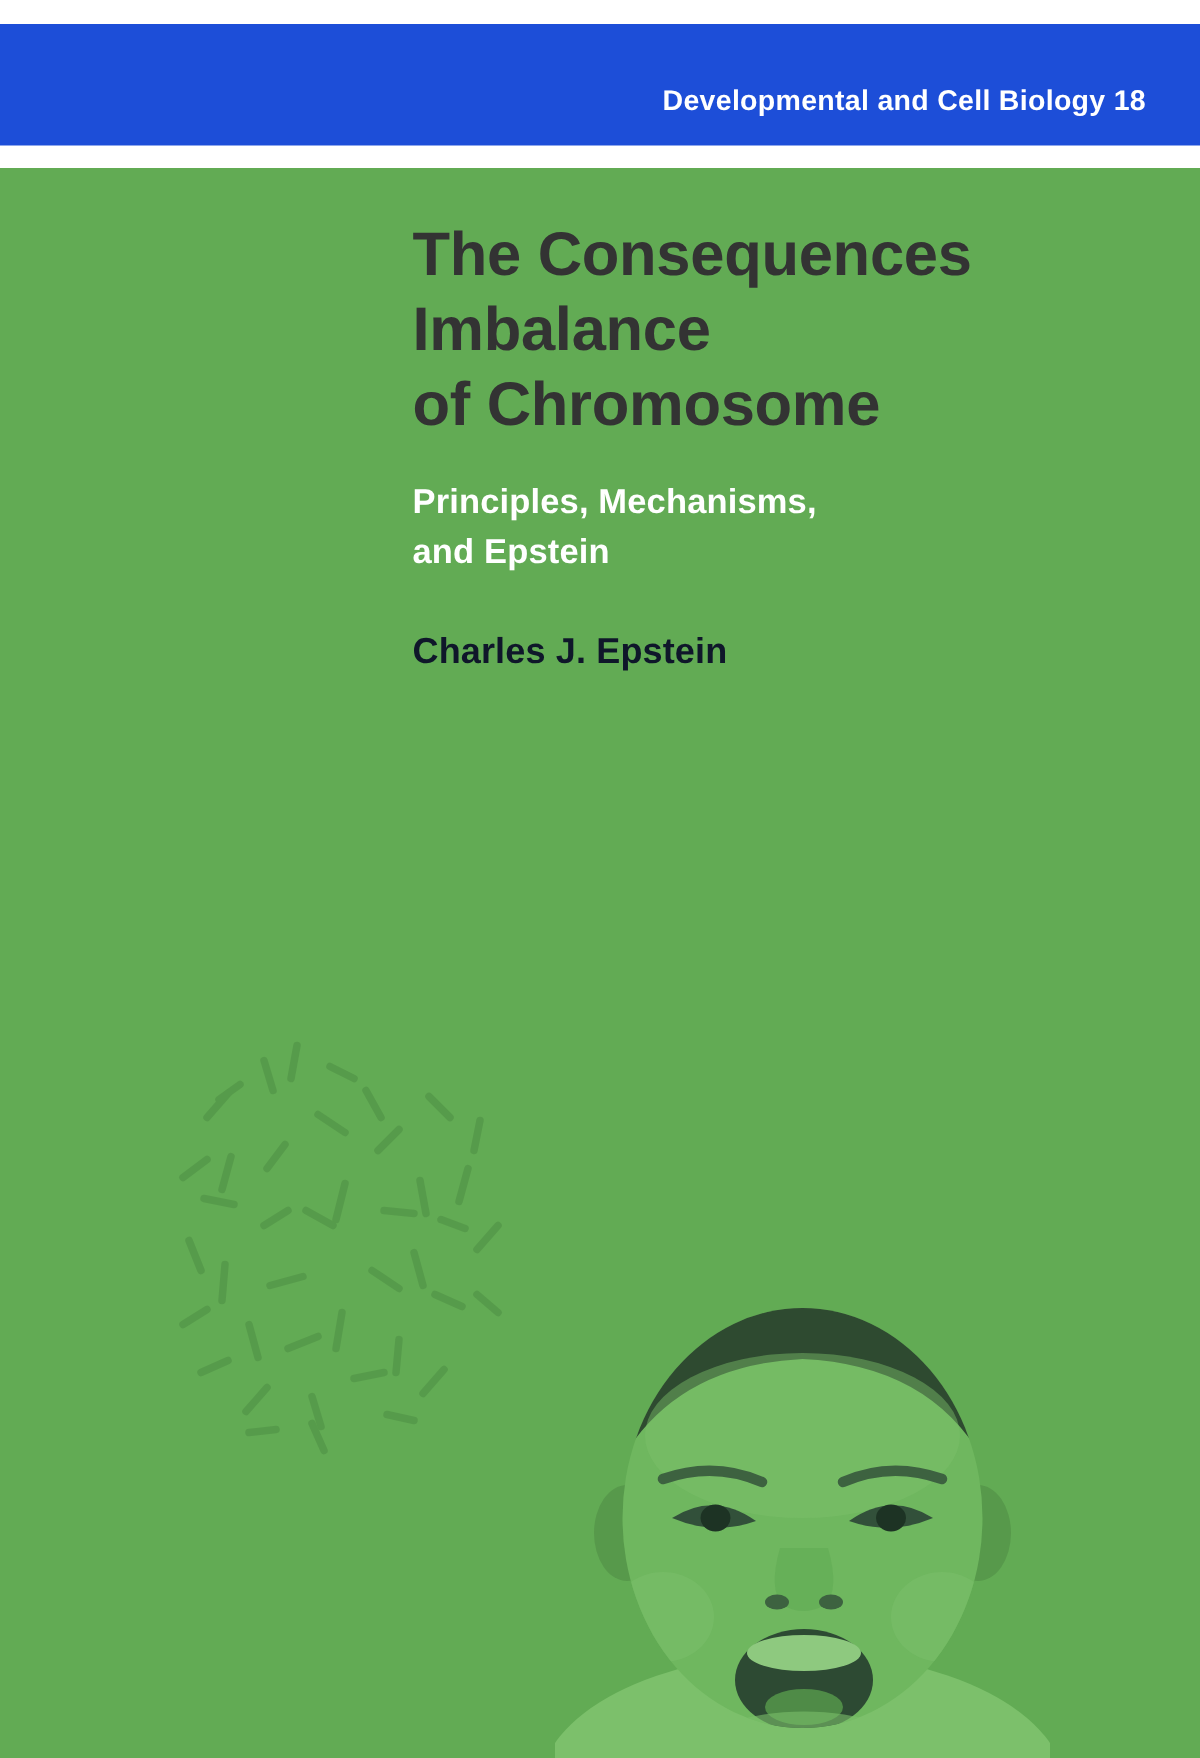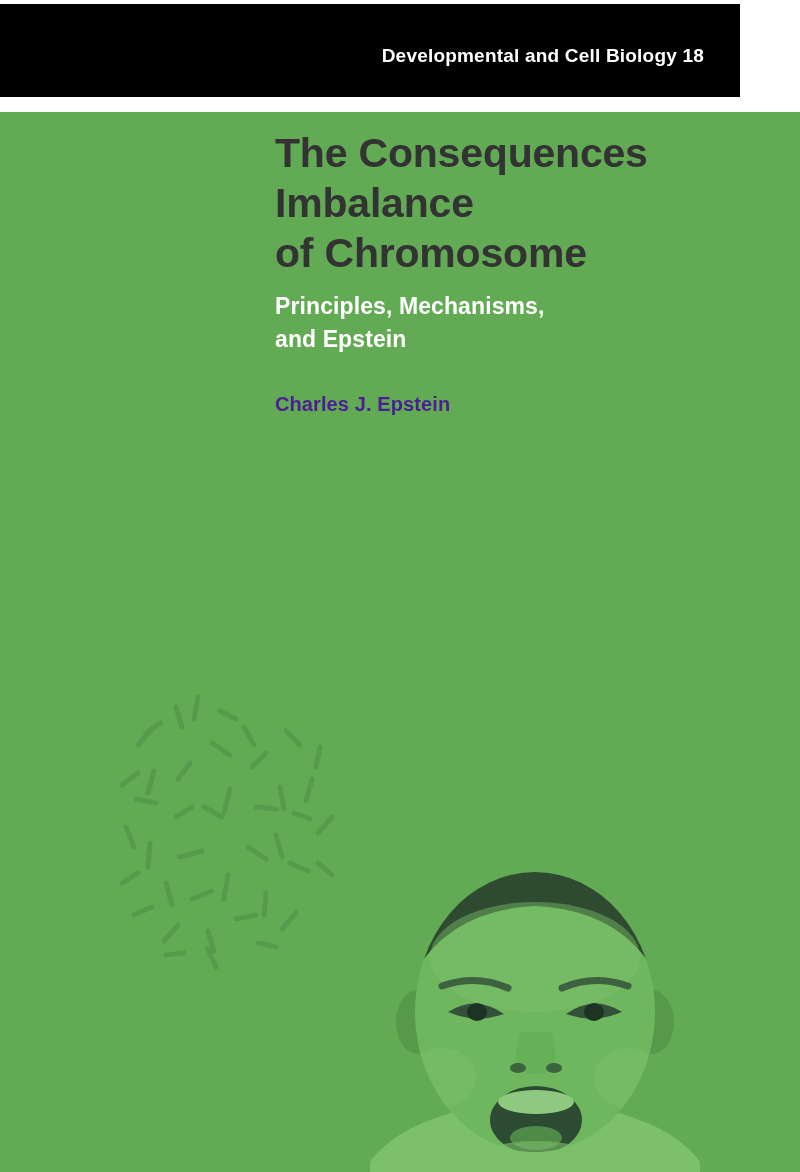--- a/index.html
+++ b/index.html
@@ -13,25 +13,25 @@
   .cover {
     position: relative;
     width: 800px;
     height: 1172px;
     overflow: hidden;
     background: #ffffff;
   }
   
   .series-band {
     position: absolute;
-    top: 4px;
+    top: 16px;
     left: 0;
-    width: 740px;
+    width: 800px;
     height: 97px;
-    background: #000000;
+    background: #1d4ed8;
   }
   .series-band .series-text {
     position: absolute;
     right: 36px;
     top: 52px;
     transform: translateY(-50%);
     color: #ffffff;
     font-size: 19px;
     font-weight: bold;
     letter-spacing: 0.2px;
@@ -70,45 +70,45 @@
     position: absolute;
     right: 100px;
     bottom: -20px;
     width: 330px;
     height: 330px;
   }
   
   .title-block {
     position: absolute;
     left: 275px;
-    top: 16px;
+    top: 32px;
     width: 470px;
     color: #2f2f2f;
   }
   .main-title {
     font-size: 41px;
     font-weight: bold;
     line-height: 1.22;
     color: #333333;
     margin: 0;
     letter-spacing: -0.2px;
   }
   .subtitle {
-    margin-top: 12px;
+    margin-top: 24px;
     font-size: 23px;
     font-weight: bold;
     line-height: 1.42;
     color: #ffffff;
     letter-spacing: 0.1px;
   }
   .author {
     margin-top: 38px;
-    font-size: 20px;
-    font-weight: bold;
-    color: #4c1d95;
+    font-size: 24px;
+    font-weight: bold;
+    color: #0f172a;
     letter-spacing: 0.1px;
   }
 </style>
 </head>
 <body>
 
 <div class="cover">
 
   <div class="series-band">
     <div class="series-text">Developmental and Cell Biology 18</div>

